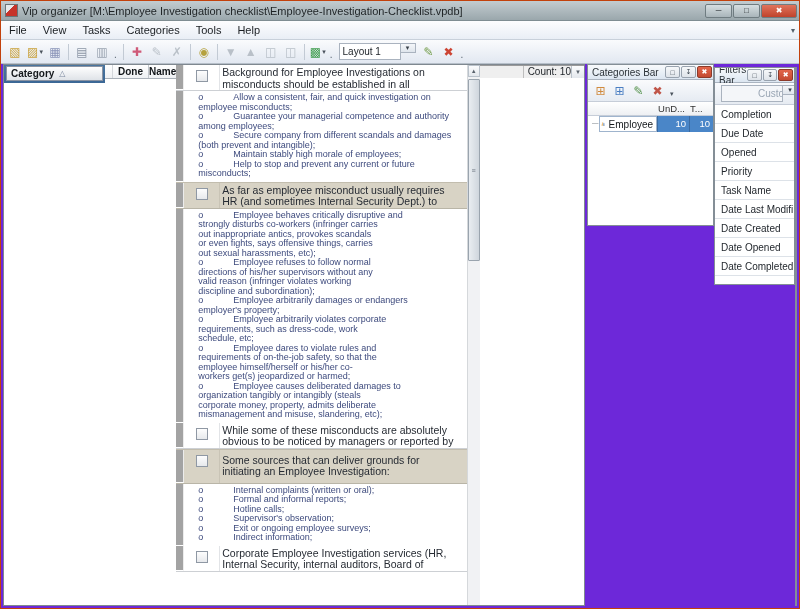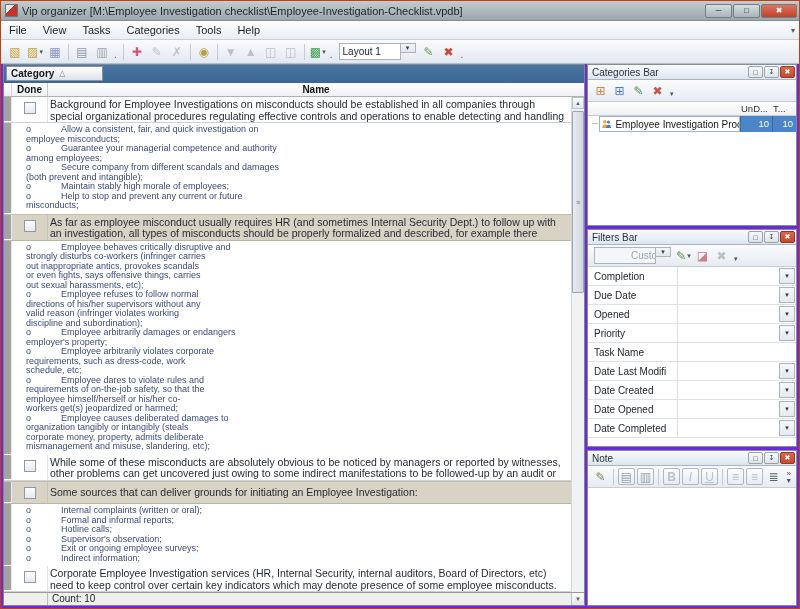--- a/index.html
+++ b/index.html
@@ -28,21 +28,21 @@
   .tdot { font-size: 10px; color: #5a6671; margin: 6px 3px 0 2px; display: inline-block; }
   .combo { display: flex; align-items: flex-start; margin: 12px 3px; height: 18px; }
   .combo .cval { width: 62px; background: #fff; border: 1px solid #aab3bf; font-size: 10px; padding: 2px 3px; color: #1c2126; white-space: nowrap; overflow: hidden; }
   .combo .cbtn { width: 15px; border: 1px solid #aab3bf; border-left: none; background: linear-gradient(#f4f6f9,#dfe5ec); font-size: 7px; display: flex; align-items: center; justify-content: center; color: #39414a; }
   .combo.dis .cval { background: #f4f6f9; color: #9aa6b4; padding-left: 36px; }
 
   
   .client { flex: 1; display: flex; padding: 0 2px 2px 2px; overflow: hidden; }
 
   
-  .grid { flex: 1; display: flex; flex-direction: column; border: 1px solid #7f8890; background: #fff; overflow: hidden; }
+  .grid { flex: 1; display: flex; flex-direction: row; border: 1px solid #7f8890; background: #fff; overflow: hidden; }
   .band { height: 18px; background: linear-gradient(#49759f,#3b6795); padding: 1px 2px; }
   .catbtn { height: 15px; width: 97px; background: linear-gradient(#fefefe,#dfe3e8); border: 1px solid #8a93a3; font-size: 10px; font-weight: bold; color: #14181c; display: flex; align-items: center; padding: 0 4px; gap: 5px; }
   .catbtn .sort { font-size: 8px; color: #7c8aa0; font-weight: normal; }
   .ghead { height: 14px; display: flex; background: linear-gradient(#ffffff,#eef0f3); border-bottom: 1px solid #aab1b9; font-size: 10px; font-weight: bold; color: #101418; }
   .gh-ind { width: 8px; border-right: 1px solid #d4d7db; }
   .gh-done { width: 36px; text-align: center; border-right: 1px solid #c3c8ce; line-height: 13px; }
   .gh-name { flex: 1; text-align: center; line-height: 13px; }
   .gbody { flex: 1; display: flex; overflow: hidden; position: relative; }
   .rows { flex: 1; overflow: hidden; }
   .trow { display: flex; border-bottom: 1px solid #cdd0d4; background: #fff; }
@@ -58,21 +58,21 @@
   .nline { white-space: pre; tab-size: 14; font-size: 9px; line-height: 9.5px; color: #3d4a7d; }
   .vscroll { width: 13px; flex: none; background: #f1f2f4; border-left: 1px solid #d5d8db; display: flex; flex-direction: column; position: relative; }
   .sbtn { height: 12px; background: linear-gradient(#fbfcfd,#e3e7ec); border: 1px solid #bac2cb; font-size: 6px; color: #5a636d; display: flex; align-items: center; justify-content: center; }
   .sthumb { position: absolute; left: 0; right: 0; top: 14px; height: 182px; background: linear-gradient(90deg,#e9edf1,#cfd6dd); border: 1px solid #9aa4ae; border-radius: 1px; display: flex; align-items: center; justify-content: center; font-size: 7px; color: #6b7680; }
   .gfoot { height: 13px; display: flex; background: #efefef; border-top: 1px solid #9a9a9a; font-size: 10px; color: #1c2126; }
   .gf-left { width: 44px; border-right: 1px solid #bdbdbd; flex: none; }
   .gf-count { flex: 1; padding-left: 4px; line-height: 12px; }
   .gf-down { width: 13px; flex: none; background: linear-gradient(#fbfcfd,#e3e7ec); border-left: 1px solid #bac2cb; font-size: 6px; color: #5a636d; display: flex; align-items: center; justify-content: center; }
 
   
-  .panels { width: 210px; flex: none; margin-left: 2px; display: flex; flex-direction: column; }
+  .panels { width: 210px; flex: none; margin-left: 2px; display: flex; flex-direction: row; }
   .panel { border: 1px solid #848e96; background: #fff; display: flex; flex-direction: column; overflow: hidden; }
   .panel + .panel { margin-top: 3px; }
   .p-cat { height: 162px; } .p-flt { height: 218px; } .p-note { flex: 1; }
   .ptitle { height: 15px; background: linear-gradient(#f8fafc,#dce6f1); border-bottom: 1px solid #aab4c0; display: flex; align-items: center; padding: 0 1px 0 4px; font-size: 10px; color: #2b3238; flex: none; }
   .ptitle .plabel { flex: 1; }
   .pbtn { width: 15px; height: 12px; border: 1px solid #98a2ae; background: linear-gradient(#f6f8fa,#dfe4ea); border-radius: 2px; margin-left: 1px; font-size: 7px; color: #3c4650; display: flex; align-items: center; justify-content: center; }
   .pbtn.close { background: linear-gradient(#e2654a,#c44a31); color: #fff; border-color: #8c3a2a; }
   .ptools { height: 22px; background: linear-gradient(#fafbfd,#e6ebf2); border-bottom: 1px solid #c6cdd8; display: flex; align-items: center; padding: 0 3px; flex: none; }
   .ptools .tbtn { width: 17px; height: 17px; }
   .ovf { font-size: 7px; color: #4a525c; margin: 6px 2px 0 3px; }

